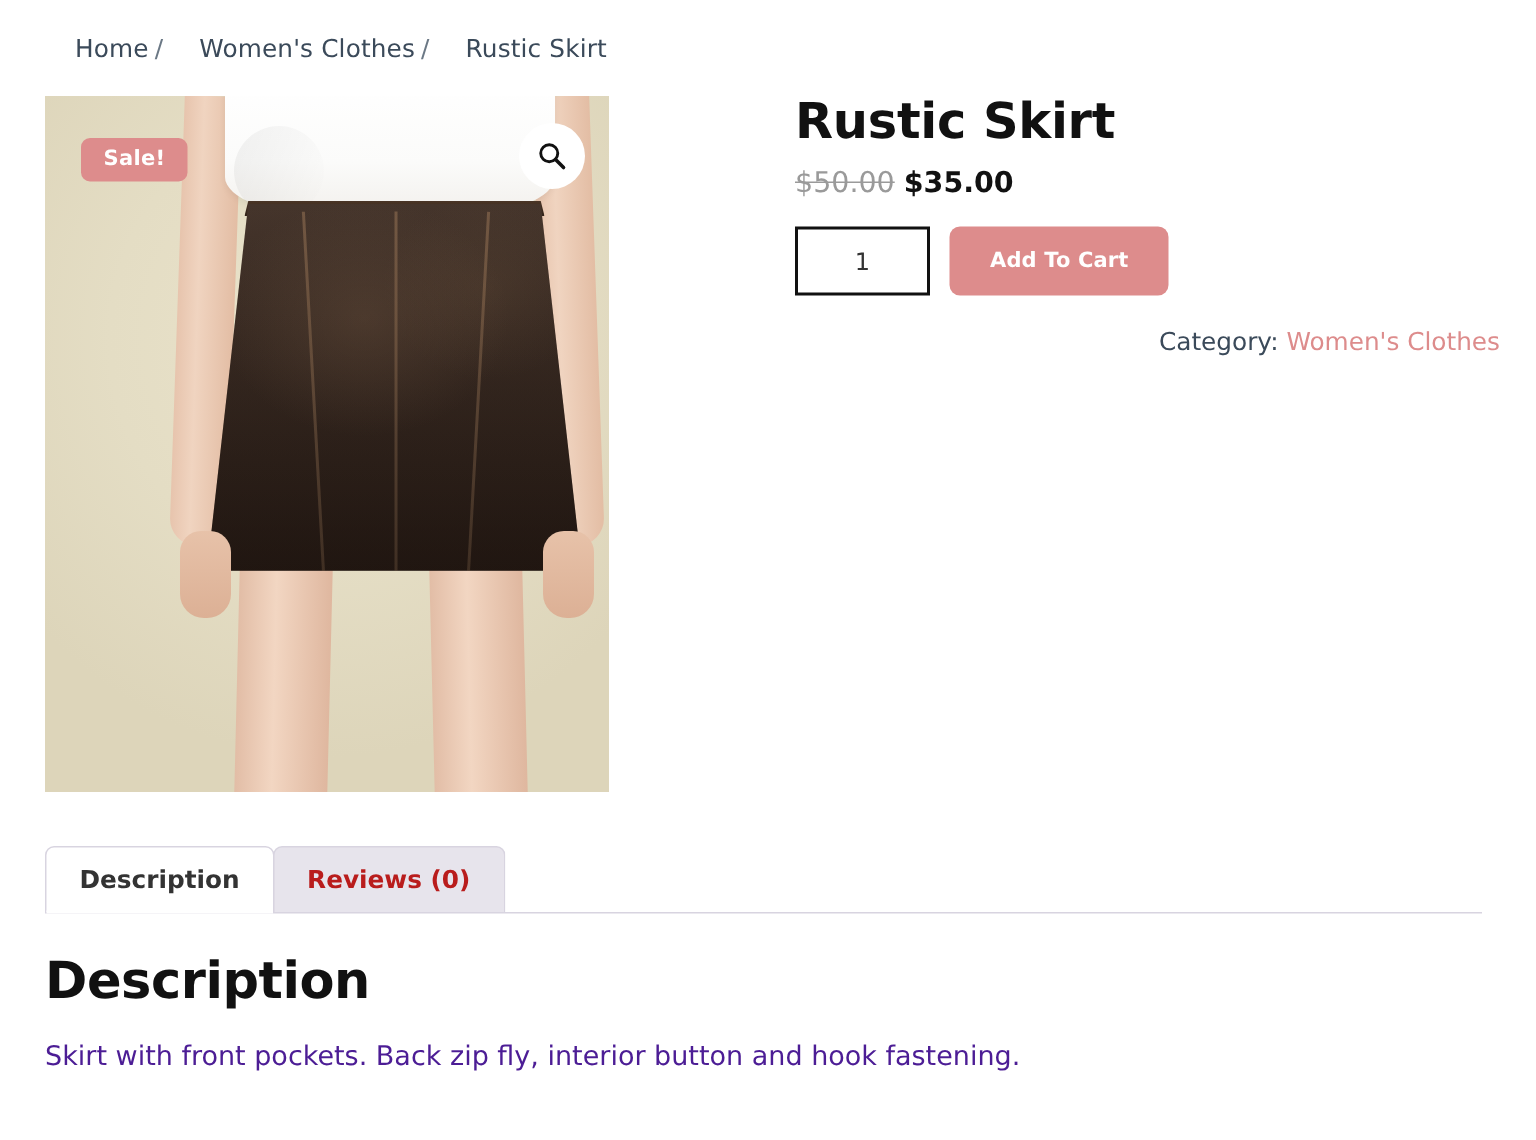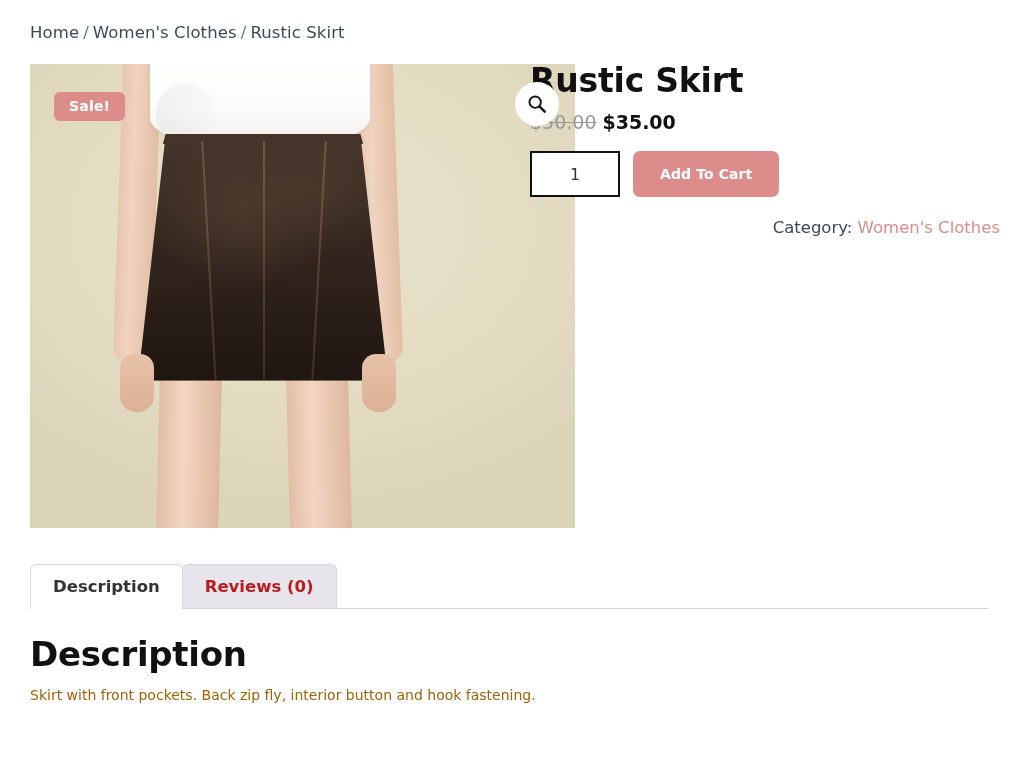--- a/index.html
+++ b/index.html
@@ -26,32 +26,33 @@
     top: 23px;
     font-size: 16.5px;
     color: #3b4a5a;
     letter-spacing: 0.1px;
     white-space: nowrap;
   }
   .breadcrumb a,
   .breadcrumb span.crumb {
     color: #3b4a5a;
     text-decoration: none;
+    margin-left: 20px;
   }
   .breadcrumb .sep {
     color: #6b7885;
     padding: 0 4px;
   }
 
   
   .gallery {
     position: absolute;
     left: 30px;
     top: 64px;
-    width: 545px;
+    width: 376px;
     height: 464px;
     overflow: hidden;
     background: #e4ddc4;
   }
 
   .photo {
     position: absolute;
     inset: 0;
     background: #e4ddc4;
     overflow: hidden;
@@ -324,23 +325,23 @@
     width: 958px;
   }
   .panel-title {
     font-size: 34px;
     font-weight: 700;
     color: #111111;
     letter-spacing: -0.3px;
     line-height: 1.1;
   }
   .panel-body {
-    margin-top: 12px;
-    font-size: 14px;
-    color: #a16207;
+    margin-top: 18px;
+    font-size: 18px;
+    color: #4c1d95;
     line-height: 1.5;
   }
 </style>
 </head>
 <body>
 
 <div class="page">
 
   <nav class="breadcrumb">
     <a href="#" class="crumb">Home</a><span class="sep">/</span><a href="#" class="crumb">Women's Clothes</a><span class="sep">/</span><span class="crumb">Rustic Skirt</span>

